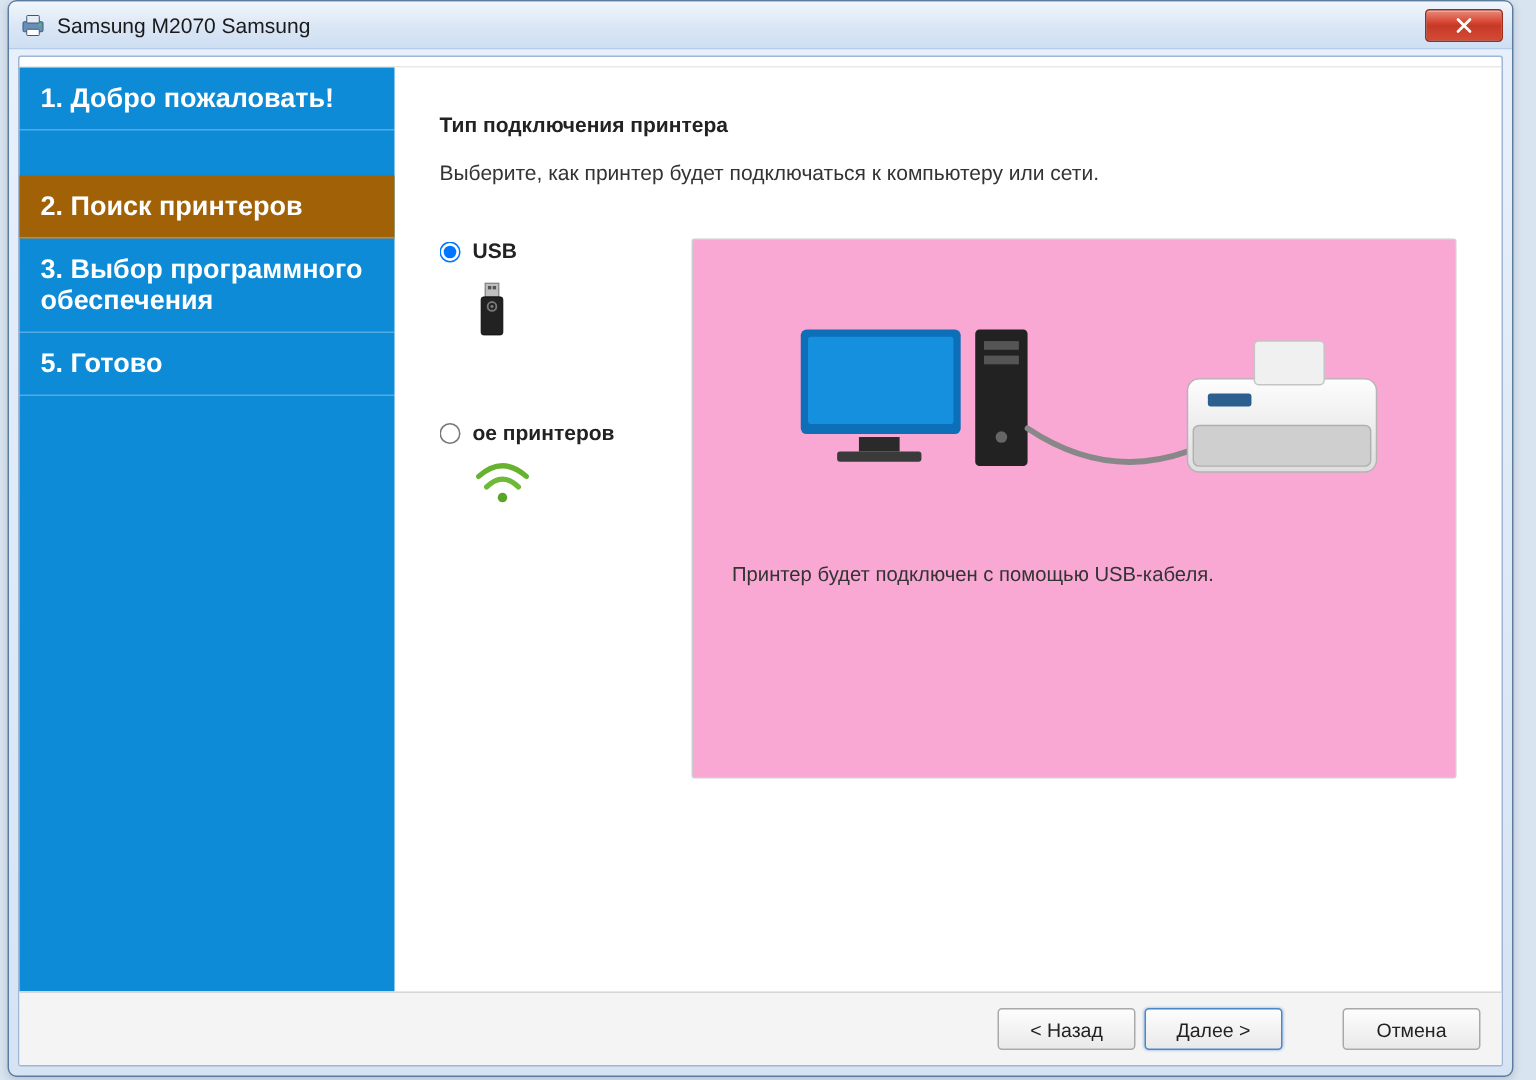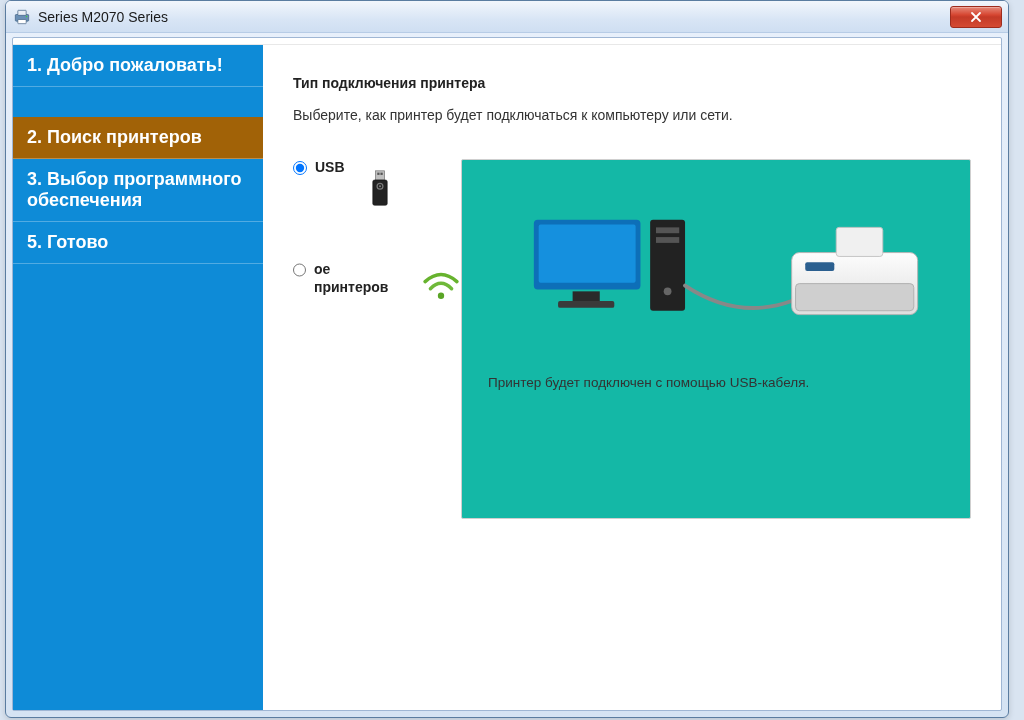--- a/index.html
+++ b/index.html
@@ -100,20 +100,21 @@
       align-items: flex-start;
     }
     .options-col {
       width: 168px;
       display: flex;
       flex-direction: column;
       gap: 48px;
     }
     .opt {
       display: flex;
+      flex-direction: column;
     }
     .opt-head {
       display: flex;
       align-items: flex-start;
       gap: 8px;
     }
     .opt-head input[type=radio] {
       margin-top: 2px;
       width: 14px; height: 14px;
     }
@@ -125,21 +126,21 @@
     }
     .opt-icon {
       margin-top: 10px;
       margin-left: 22px;
       width: 42px;
     }
     .preview {
       flex: 1;
       border: 1px solid #cfcfcf;
       border-radius: 2px;
-      background: #14b8a6;
+      background: #f9a8d4;
       padding: 20px 22px 20px 26px;
       min-height: 360px;
       display: flex;
       flex-direction: column;
     }
     .preview .ill-wrap {
       display: flex;
       justify-content: center;
       margin: 28px 0 40px 0;
     }
@@ -186,21 +187,21 @@
 
   <div class="titlebar">
     <span class="app-icon">
       <svg viewBox="0 0 24 24">
         <rect x="4" y="9" width="16" height="8" rx="1" fill="#6a8fb5" stroke="#3a5a7d" stroke-width="0.8"></rect>
         <rect x="7" y="4" width="10" height="6" rx="0.6" fill="#e8eef6" stroke="#3a5a7d" stroke-width="0.8"></rect>
         <rect x="7" y="15" width="10" height="5" rx="0.6" fill="#fff" stroke="#3a5a7d" stroke-width="0.8"></rect>
         <circle cx="17.5" cy="11.5" r="0.9" fill="#3cd13c"></circle>
       </svg>
     </span>
-    <span class="title">Series M2070 Series</span>
+    <span class="title">Samsung M2070 Samsung</span>
     <span class="close-btn">
       <svg viewBox="0 0 12 12">
         <path d="M2 2 L10 10 M10 2 L2 10" stroke="#fff" stroke-width="1.8" stroke-linecap="round"></path>
       </svg>
     </span>
   </div>
 
   <div class="client">
     <div style="height:6px"></div>
     <div class="client-inner">
@@ -283,16 +284,23 @@
               </svg>
             </div>
             <div class="desc">Принтер будет подключен с помощью USB-кабеля.</div>
           </div>
 
         </div>
       </div>
 
     </div>
 
+    <div class="footer">
+      <span class="btn-group">
+        <button>&lt; Назад</button>
+        <button class="primary">Далее &gt;</button>
+      </span>
+      <button>Отмена</button>
+    </div>
 
   </div>
 
 </div>
 
 </body></html>

